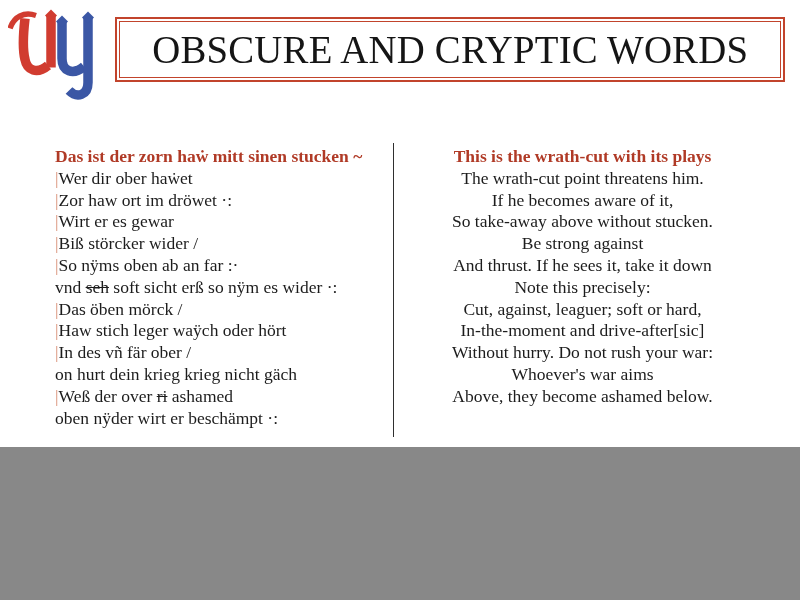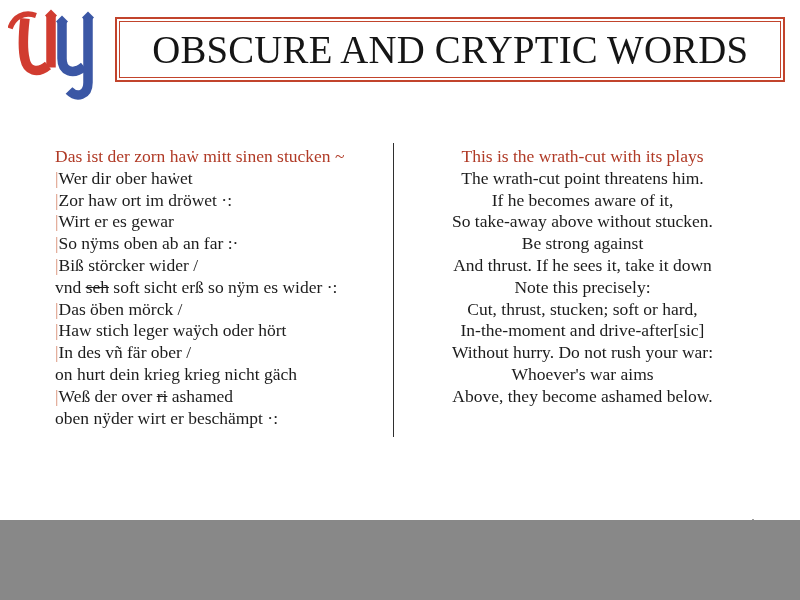--- a/index.html
+++ b/index.html
@@ -1,37 +1,37 @@
 <!DOCTYPE html>
 <html style="--accent-red: #b03a26; --border-red: #c2442c; --pipe: #d98f76; --glyph-red: #d13c30; --glyph-blue: #3b57a5;"><head>
 <meta charset="utf-8">
 <style>
   html,body{margin:0;padding:0;background:#888;}
   .slide{
-    position:relative;width:800px;height:520px;background:#ffffff;
+    position:relative;width:800px;height:447px;background:#ffffff;
     font-family:"Liberation Serif","DejaVu Serif",serif;overflow:hidden;
     margin:0 auto;
   }
   
   .glyph{position:absolute;left:8px;top:6px;width:100px;height:95px;}
   .title-box{
     position:absolute;left:115px;top:17px;width:670px;height:65px;box-sizing:border-box;
     border:2px solid var(--border-red,#c2442c);
     box-shadow: inset 0 0 0 2px #ffffff, inset 0 0 0 3px var(--border-red,#c2442c);
     display:flex;align-items:center;justify-content:center;background:#fff;
   }
   .title-box h1{
     margin:0;font-weight:normal;font-size:40px;color:#151515;white-space:nowrap;
     letter-spacing:0.2px;transform:scale(0.97,1);
   }
   
   .col{position:absolute;top:146px;font-size:17.5px;line-height:21.8px;color:#1c1c1c;}
   .col-left{left:55px;width:336px;}
   .col-right{left:415px;width:335px;text-align:center;}
-  .ms-heading{font-weight:normal;color:var(--accent-red,#b03a26);white-space:nowrap;}
+  .ms-heading{font-weight:bold;color:var(--accent-red,#b03a26);white-space:nowrap;}
   .ms-line{white-space:nowrap;}
   .pipe{color:var(--pipe,#d98f76);}
   .strike{text-decoration:line-through;}
   .divider{position:absolute;left:393px;top:143px;width:1.4px;height:294px;background:#2f2f2f;}
   
   .hema-logo{position:absolute;left:13px;top:523px;width:76px;height:76px;}
   .bar{
     position:absolute;left:99px;top:556px;width:606px;height:12px;box-sizing:border-box;
     border:1px solid #bdbdbd;border-radius:4px;
     background:linear-gradient(#ececec,#f8f8f8 35%,#dcdcdc 75%,#cfcfcf);
@@ -69,40 +69,40 @@
 
   <div class="title-box">
     <h1>OBSCURE AND CRYPTIC WORDS</h1>
   </div>
 
   <section class="col col-left" id="col-left">
       <div class="ms-heading">Das ist der zorn haẇ mitt sinen stucken ~</div>
       <div class="ms-line"><span class="pipe">|</span><span>Wer dir ober haẇet</span></div>
       <div class="ms-line"><span class="pipe">|</span><span>Zor haw ort im dröwet ·:</span></div>
       <div class="ms-line"><span class="pipe">|</span><span>Wirt er es gewar</span></div>
+      <div class="ms-line"><span class="pipe">|</span><span>Biß störcker wider /</span></div>
       <div class="ms-line"><span class="pipe">|</span><span>So nÿms oben ab an far :·</span></div>
-      <div class="ms-line"><span class="pipe">|</span><span>Biß störcker wider /</span></div>
       <div class="ms-line"><span>vnd </span><span class="strike">seh</span><span> soft sicht erß so nÿm es wider ·:</span></div>
       <div class="ms-line"><span class="pipe">|</span><span>Das öben mörck /</span></div>
       <div class="ms-line"><span class="pipe">|</span><span>Haw stich leger waÿch oder hört</span></div>
       <div class="ms-line"><span class="pipe">|</span><span>In des vñ fär ober /</span></div>
       <div class="ms-line"><span>on hurt dein krieg krieg nicht gäch</span></div>
       <div class="ms-line"><span class="pipe">|</span><span>Weß der over </span><span class="strike">ri</span><span> ashamed</span></div>
       <div class="ms-line"><span>oben nÿder wirt er beschämpt ·:</span></div>
     </section>
   <div class="divider"></div>
   <section class="col col-right" id="col-right">
       <div class="ms-heading">This is the wrath-cut with its plays</div>
       <div class="ms-line"><span>The wrath-cut point threatens him.</span></div>
       <div class="ms-line"><span>If he becomes aware of it,</span></div>
       <div class="ms-line"><span>So take-away above without stucken.</span></div>
       <div class="ms-line"><span>Be strong against</span></div>
       <div class="ms-line"><span>And thrust. If he sees it, take it down</span></div>
       <div class="ms-line"><span>Note this precisely:</span></div>
-      <div class="ms-line"><span>Cut, thrust, stucken; soft or hard,</span></div>
+      <div class="ms-line"><span>Cut, against, leaguer; soft or hard,</span></div>
       <div class="ms-line"><span>In-the-moment and drive-after[sic]</span></div>
       <div class="ms-line"><span>Without hurry. Do not rush your war:</span></div>
       <div class="ms-line"><span>Whoever's war aims</span></div>
       <div class="ms-line"><span>Above, they become ashamed below.</span></div>
     </section>
 
   <div class="hema-logo">
     <svg viewBox="0 0 80 80" width="76" height="76" aria-hidden="true">
       <circle cx="40" cy="40" r="38" fill="#fdfdfd" stroke="#a9c0cd" stroke-width="2.4"></circle>
       <circle cx="40" cy="40" r="31.5" fill="none" stroke="#ccd9e1" stroke-width="0.8"></circle>

